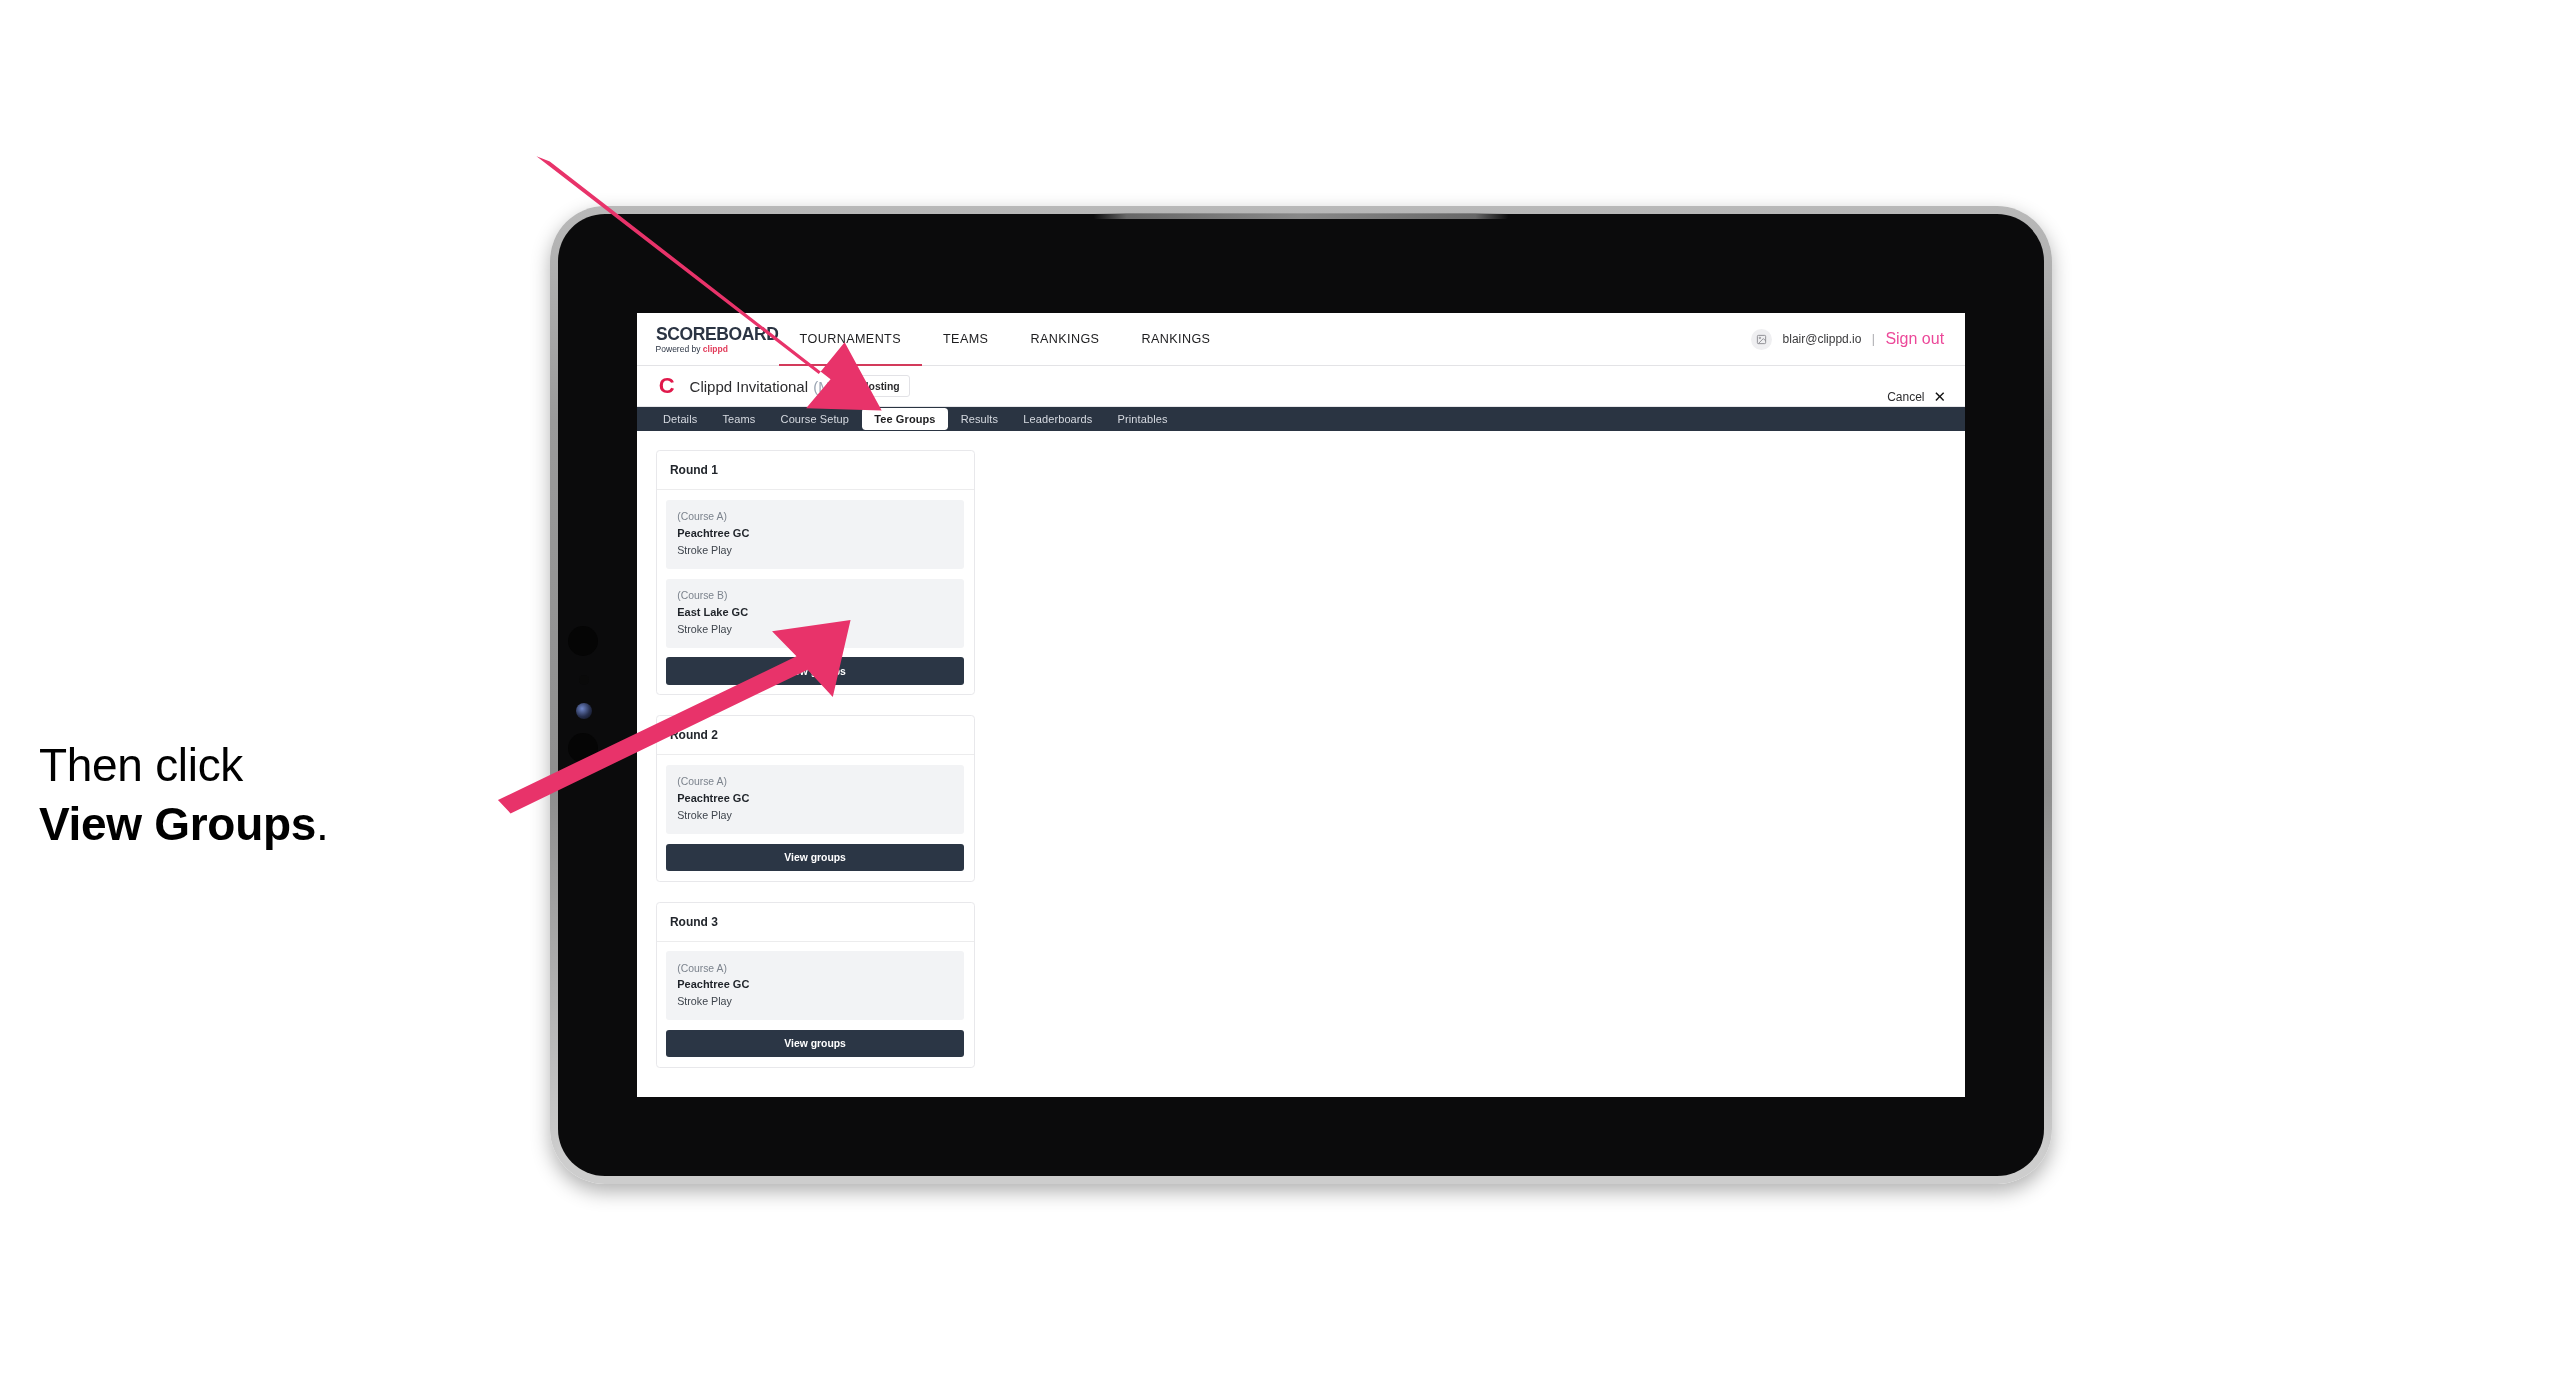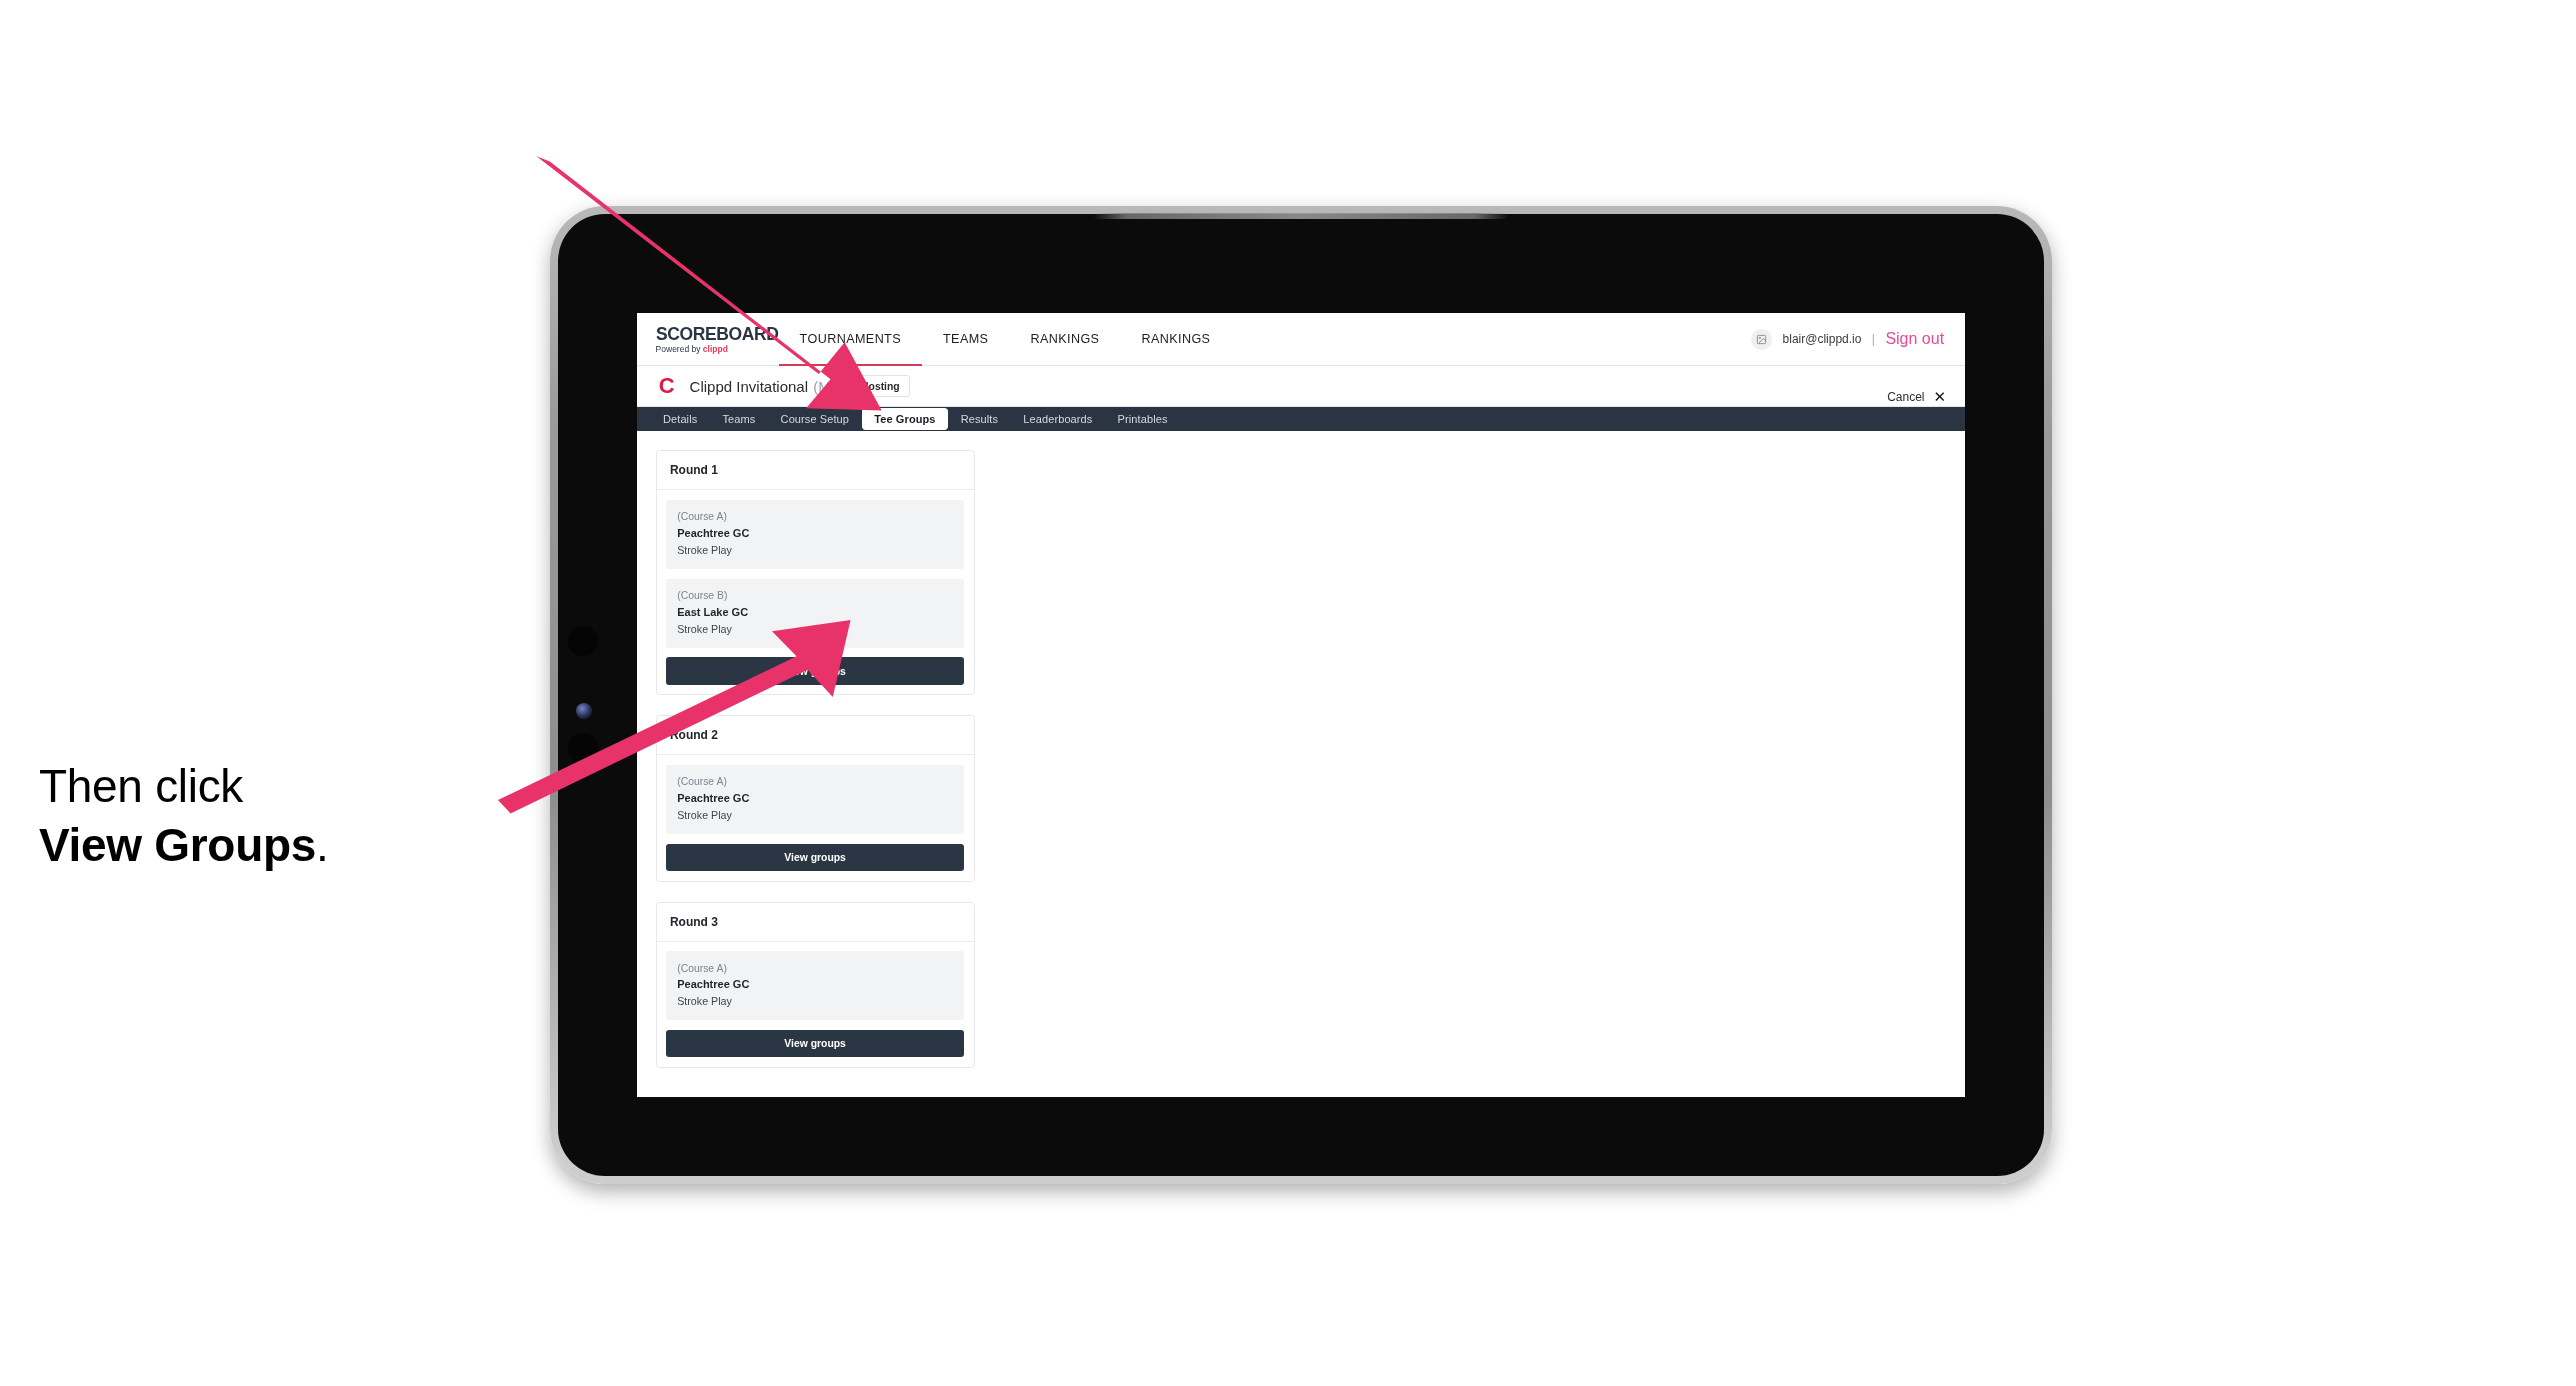--- a/index.html
+++ b/index.html
@@ -15,21 +15,21 @@
   .annot {
     position: absolute;
     color: #000;
     font-size: 46px;
     line-height: 1.28;
     letter-spacing: -0.3px;
     white-space: pre-line;
   }
   .annot .b { font-weight: bold; }
   #annot-top { left: 33px; top: 21px; }
-  #annot-bottom { left: 39px; top: 757px; }
+  #annot-bottom { left: 39px; top: 736px; }
 
   .arrow-svg { position: absolute; left: 0; top: 0; width: 2576px; height: 1386px; pointer-events: none; }
 
   
   #tablet {
     position: absolute;
     left: 550px; top: 206px;
     width: 1502px; height: 978px;
     border-radius: 55px;
     background: linear-gradient(180deg,#b9b9b9 0%, #9a9a9a 22%, #8e8e8e 60%, #cdcdcd 97%);

